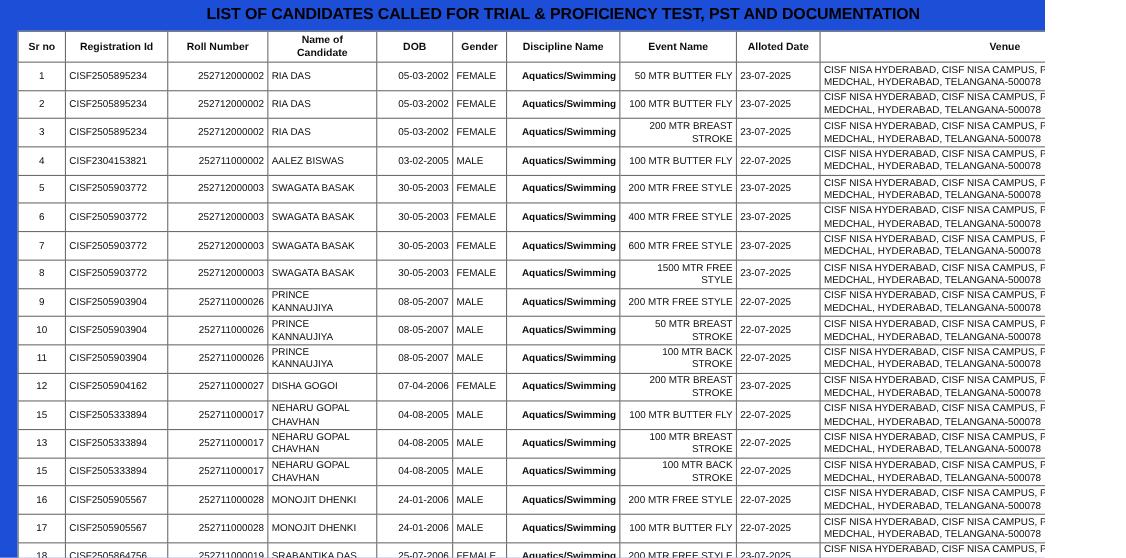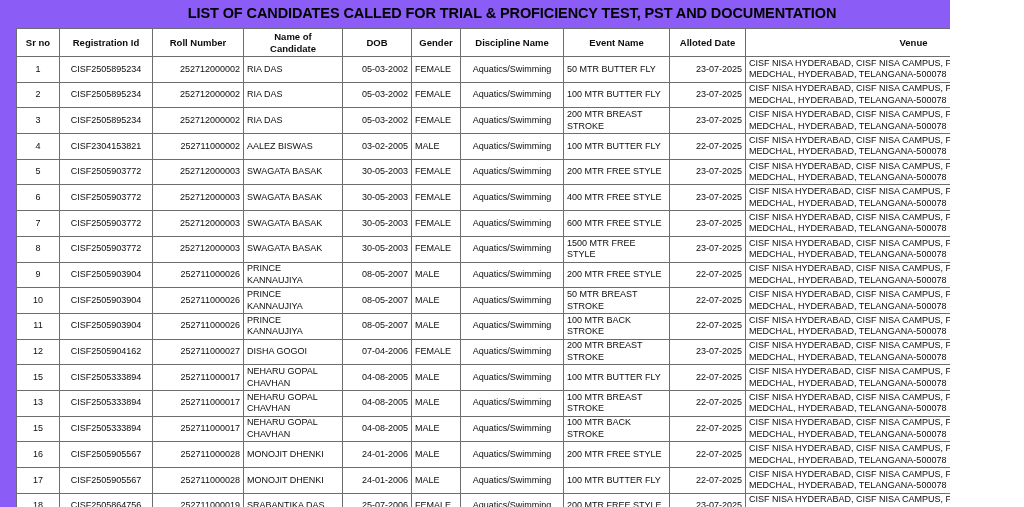--- a/index.html
+++ b/index.html
@@ -11,21 +11,21 @@
     width: 1024px;
     height: 507px;
     overflow: hidden;
     font-family: "Liberation Sans", sans-serif;
     color: #111111;
   }
   .page {
     position: relative;
     width: 950px;
     height: 507px;
-    background: #8b5cf6;
+    background: #1d4ed8;
     overflow: hidden;
   }
   .doc-title {
     position: absolute;
     left: 0;
     top: 5px;
     width: 1024px;
     text-align: center;
     font-size: 14.5px;
     font-weight: bold;
@@ -60,28 +60,28 @@
     text-align: center;
     vertical-align: middle;
     font-size: 9.5px;
     background: #ffffff;
   }
   table.grid tbody td {
     height: 24.7px;
   }
   
   .c-sr      { width: 36px;  text-align: center; }
-  .c-reg     { width: 86px;  text-align: center; }
+  .c-reg     { width: 86px;  text-align: left; }
   .c-roll    { width: 84px;  text-align: right; }
   .c-name    { width: 92px;  text-align: left; }
   .c-dob     { width: 62px;  text-align: right; }
   .c-gender  { width: 42px;  text-align: left; margin-left: 39px; }
-  .c-disc    { width: 96px;  text-align: center; }
-  .c-event   { width: 99px;  text-align: left; }
-  .c-date    { width: 69px;  text-align: right; }
+  .c-disc    { width: 96px;  text-align: right; font-weight: bold; }
+  .c-event   { width: 99px;  text-align: right; }
+  .c-date    { width: 69px;  }
   .c-venue   { width: 329px; text-align: left; }
 
   td.c-venue {
     font-size: 8.6px;
     line-height: 11.8px;
     padding: 0 2px 0 3px;
     white-space: nowrap;
   }
   td.c-venue .vn-line { display: block; }
   td.c-event, td.c-name { line-height: 11.4px; margin-top: 48px; }

